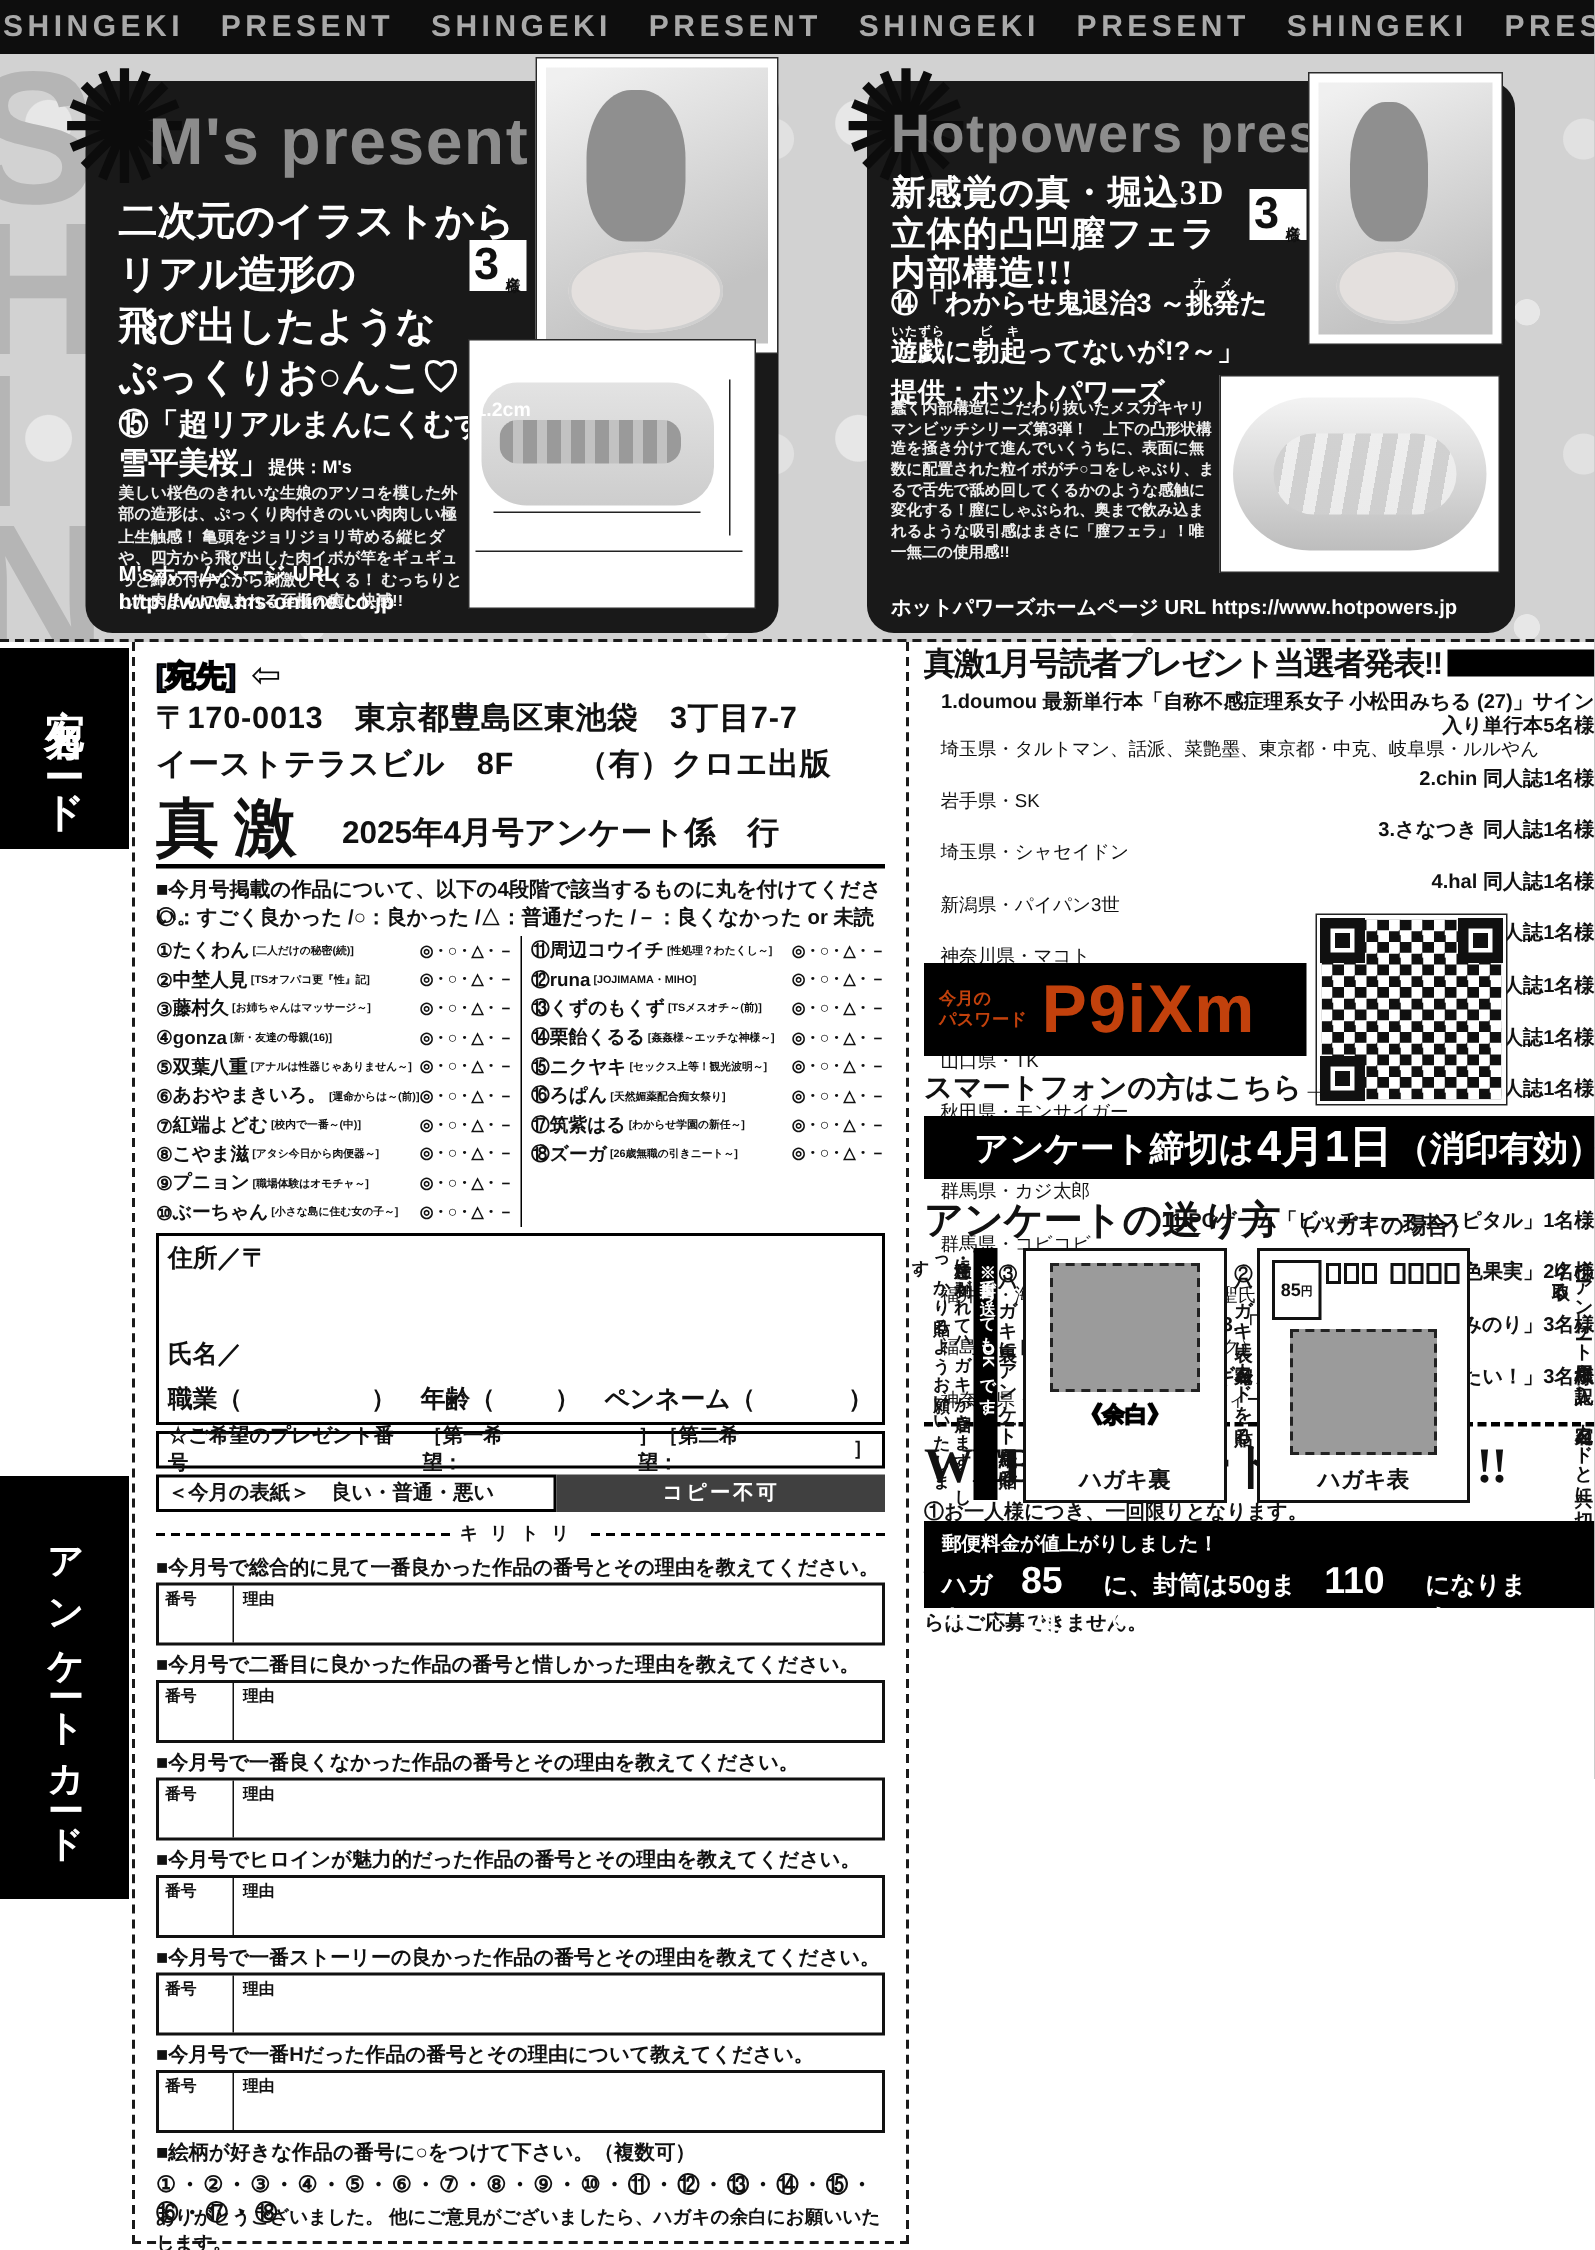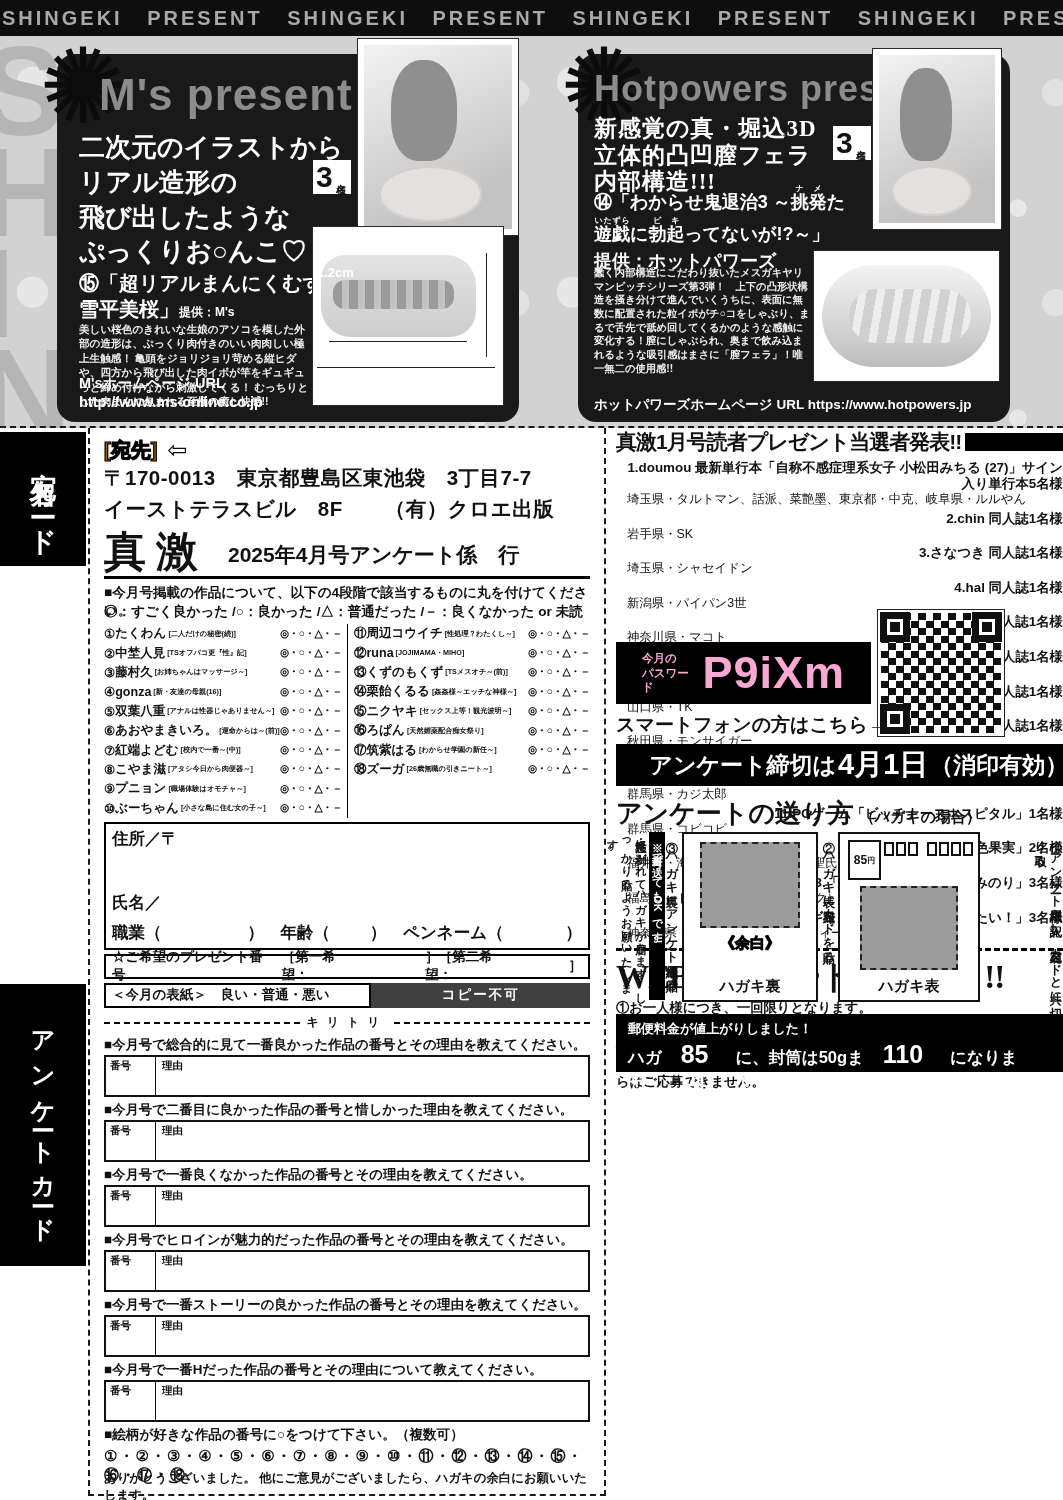--- a/index.html
+++ b/index.html
@@ -83,21 +83,21 @@
   .tab { position:absolute; background:#000; color:#fff; writing-mode:vertical-rl; text-orientation:upright;
     font-weight:800; letter-spacing:7px; display:flex; align-items:center; justify-content:center; }
   .tab.t1 { left:0; top:432px; width:86px; height:134px; font-size:27px; }
   .tab.t2 { left:0; top:984px; width:86px; height:282px; font-size:24px; }
 
   .card { position:absolute; left:88px; top:428px; width:518px; height:1068px;
     border-left:2px dashed #1a1a1a; border-right:2px dashed #1a1a1a; border-bottom:2px dashed #1a1a1a;
     padding:8px 14px 6px 14px; }
 
   .recip-row { display:flex; align-items:center; gap:10px; height:28px; }
-  .recip { font-size:20px; font-weight:800; color:#a16207; -webkit-text-stroke:1.2px #000; text-shadow:0 0 1px #000; }
+  .recip { font-size:20px; font-weight:800; color:#0f172a; -webkit-text-stroke:1.2px #000; text-shadow:0 0 1px #000; }
   .arrow { font-size:24px; color:#0b0b0b; }
   .addr1, .addr2 { font-size:20.5px; font-weight:800; height:31px; letter-spacing:0.5px; }
   .mag-row { display:flex; align-items:flex-end; gap:20px; height:46px; margin-bottom:2px; }
   .mag-name { font-size:42px; font-weight:900; letter-spacing:10px; line-height:0.95; }
   .mag-issue { font-size:21px; font-weight:800; padding-bottom:3px; }
   .thick-hr { border-top:3px solid #000; margin:4px 0 5px 0; }
   .instr { font-size:13.6px; font-weight:800; height:19px; }
 
   .works { display:flex; margin-top:2px; }
   .wcol { width:50%; }
@@ -148,22 +148,22 @@
   .web-header { font-family:"Liberation Serif", serif; font-size:33px; font-weight:900; letter-spacing:-1px; height:44px; }
   .web-notes { width:262px; font-size:13.3px; font-weight:600; line-height:1.32; }
   .web-notes div { margin-bottom:2px; }
   .qr { position:absolute; left:262px; top:182px; width:126px; height:126px; background:
       repeating-conic-gradient(#101010 0% 25%, #ffffff 0% 50%);
     background-size:15px 15px; border:3px solid #fff; outline:1px solid #222; }
   .finder { position:absolute; width:30px; height:30px; border:7px solid #101010; background:#fff; }
   .finder::after { content:""; position:absolute; inset:3px; background:#101010; }
   .finder.tl { left:-1px; top:-1px; } .finder.tr { right:-1px; top:-1px; } .finder.bl { left:-1px; bottom:-1px; }
 
-  .pw-bar { position:absolute; left:0; top:214px; width:255px; height:62px; background:#000; color:#f9a8d4;
-    display:flex; align-items:center; gap:10px; padding:0 26px; }
+  .pw-bar { position:absolute; left:0; top:214px; width:255px; height:62px; background:#000; color:#c2410c;
+    display:flex; align-items:center; gap:10px; padding:0 10px; }
   .pw-lbl { font-size:11.5px; font-weight:800; line-height:1.25; }
   .pw-val { font-size:45px; font-weight:900; letter-spacing:1px; }
   .sp-lbl { position:absolute; left:0; top:284px; font-size:19px; font-weight:900; }
   .deadline { position:absolute; left:0; top:316px; width:501px; height:42px; background:#000; color:#fff;
     display:flex; align-items:center; justify-content:center; gap:2px; font-weight:900; }
   .deadline .a { font-size:23px; } .deadline .d { font-size:29px; } .deadline .b { font-size:23px; }
 
   .howto-h { position:absolute; left:0; top:368px; display:flex; align-items:baseline; gap:6px; }
   .howto-h .h1 { font-size:26px; font-weight:900; }
   .howto-h .h2 { font-size:15px; font-weight:800; }

